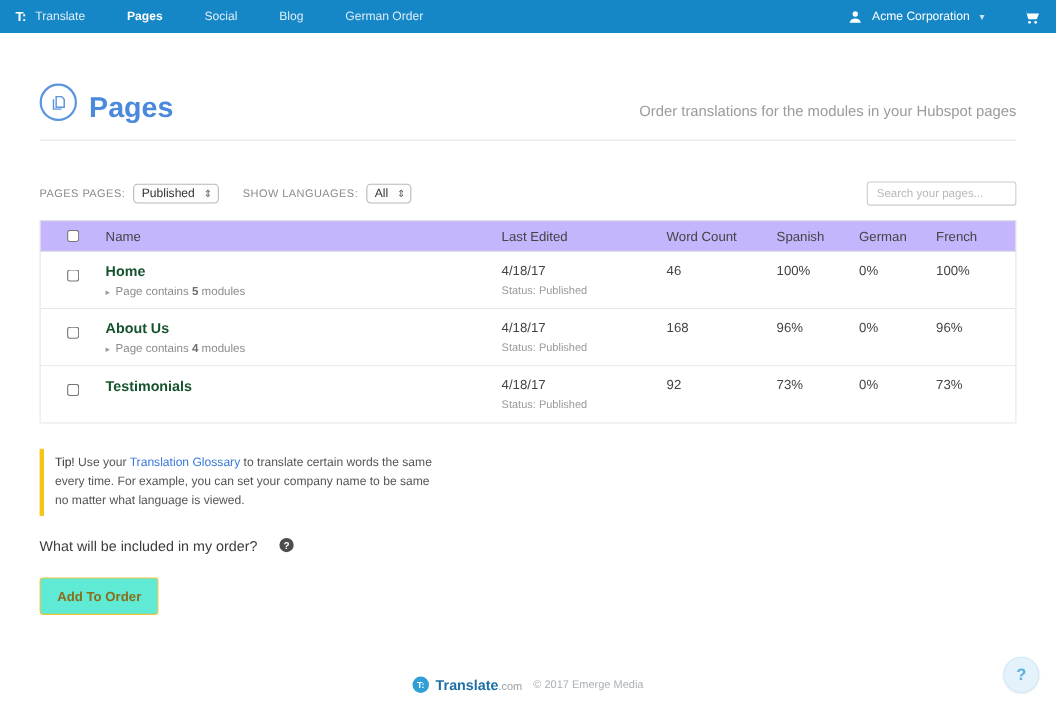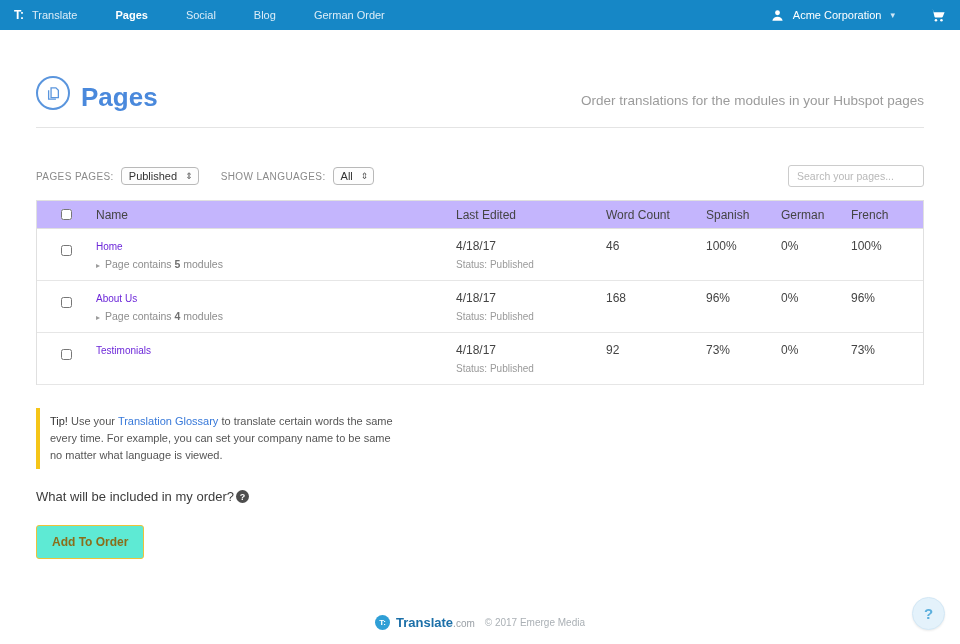--- a/index.html
+++ b/index.html
@@ -48,36 +48,36 @@
     align-items:start;}
   .t-head{background:#c4b5fd;border-bottom:1px solid #e0e0e0;height:27px;
     font-size:11px;color:#7a7a7a;align-items:center;}
   .t-head .cell{padding-top:0;}
   .t-row{background:#fff;border-bottom:1px solid #e6e6e6;height:51px;}
   .cell{padding-top:10px;font-size:12px;color:#444;}
   .cell.check{display:flex;justify-content:center;padding-top:0;align-self:center;}
   .t-head .cell.check{align-self:center;}
   .t-row .cell.check{padding-top:16px;align-self:start;}
   .row-checkbox,.selectall-checkbox{width:11px;height:11px;margin:0;cursor:pointer;}
-  .page-link{color:#6d28d9;font-weight:normal;font-size:10px;text-decoration:none;
+  .page-link{color:#14532d;font-weight:bold;font-size:13px;text-decoration:none;
     cursor:pointer;display:inline-block;}
   .modules-line{margin-top:5px;font-size:10.5px;color:#8d8d8d;}
   .expand-arrow{color:#9a9a9a;font-size:8px;margin-right:5px;}
   .modules-count{font-weight:bold;color:#6f6f6f;}
   .status-line{margin-top:6px;font-size:10px;color:#9a9a9a;}
 
   
   .tip-box{margin-top:23px;width:345px;border-left:4px solid #f5c518;
     padding:5px 0 5px 10px;font-size:11px;color:#555;line-height:1.55;}
   .tip-label{font-weight:normal;color:#333;}
   .tip-link{color:#3879d9;cursor:pointer;text-decoration:none;}
 
   
   .order-question{margin-top:20px;font-size:13px;color:#3c3c3c;display:flex;
-    align-items:center;gap:2px;}
+    gap:20px;}
   .q-icon{width:13px;height:13px;border-radius:50%;background:#4d4d4d;color:#fff;
     font-size:9px;font-weight:bold;display:inline-flex;align-items:center;
     justify-content:center;cursor:pointer;}
   .add-order-btn{margin-top:21px;background:#5eead4;border:1px solid #edc23a;
     border-radius:3px;color:#8a6d1a;font-weight:bold;font-size:12px;
     padding:9px 15px;cursor:pointer;font-family:"Liberation Sans",sans-serif;}
 
   
   .footer{position:absolute;bottom:14px;left:0;width:100%;display:flex;
     align-items:center;justify-content:center;gap:6px;font-size:11px;}

